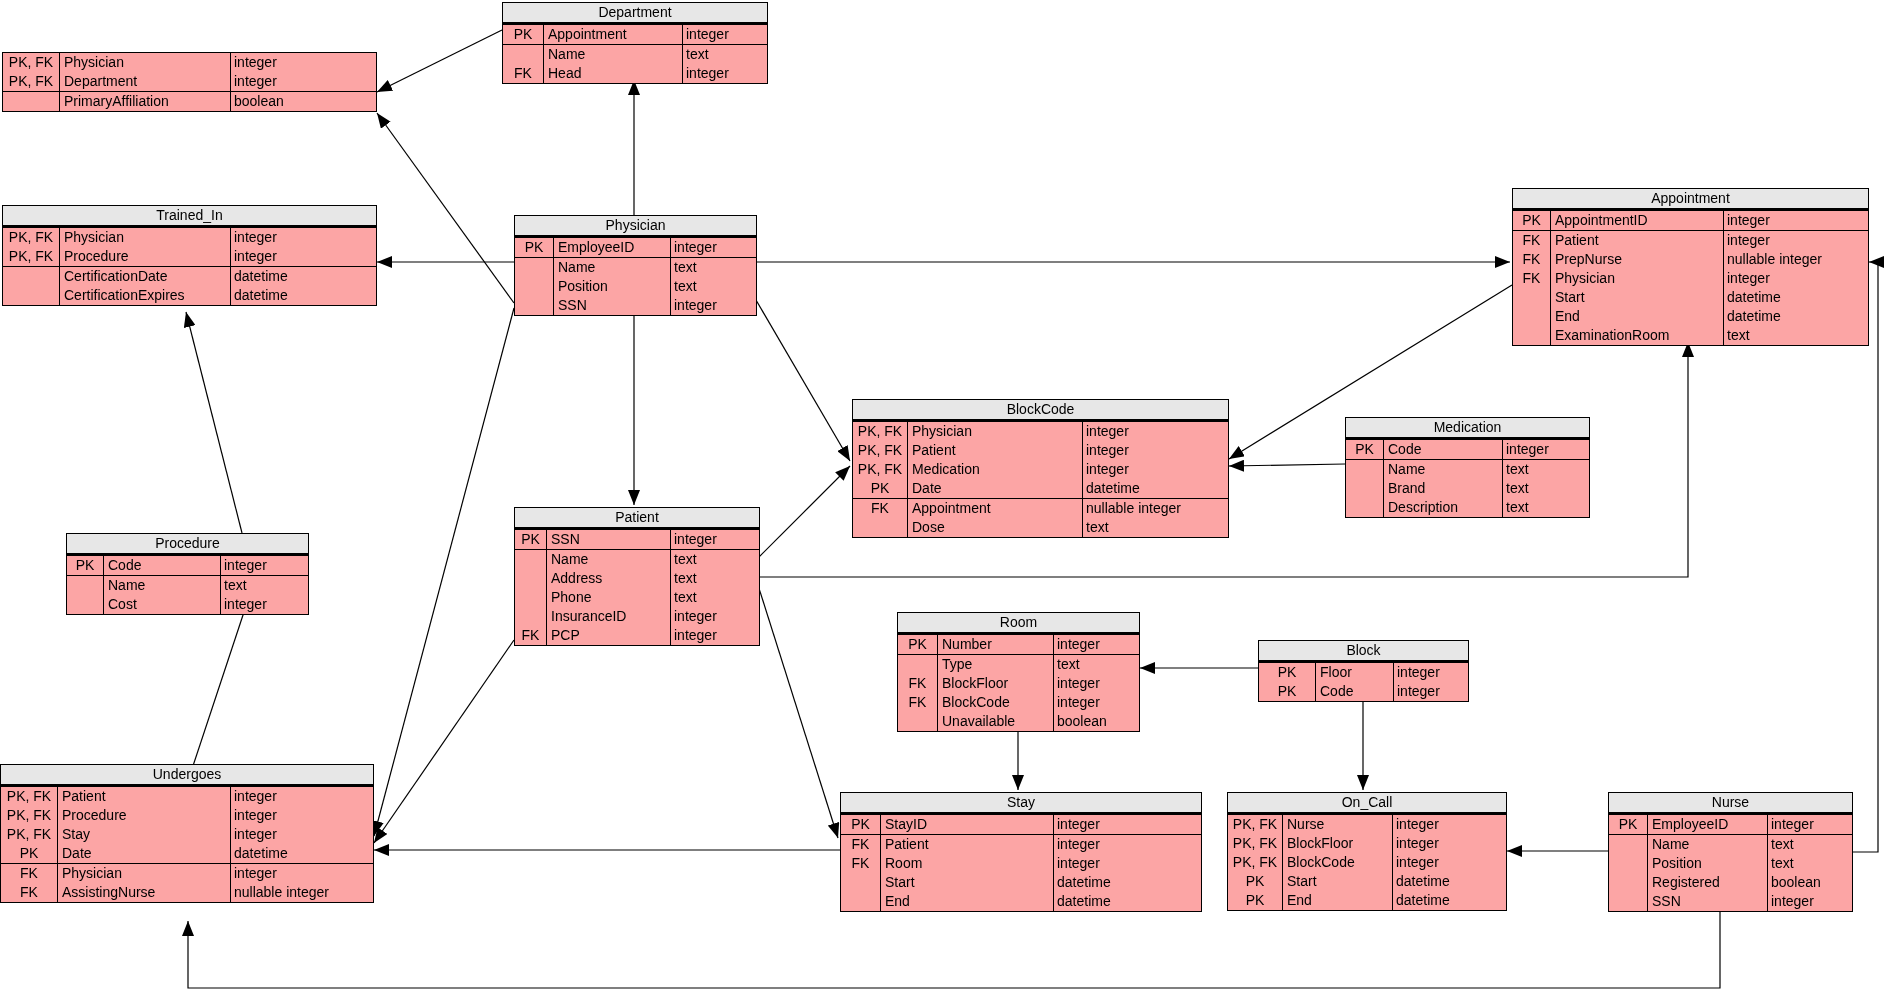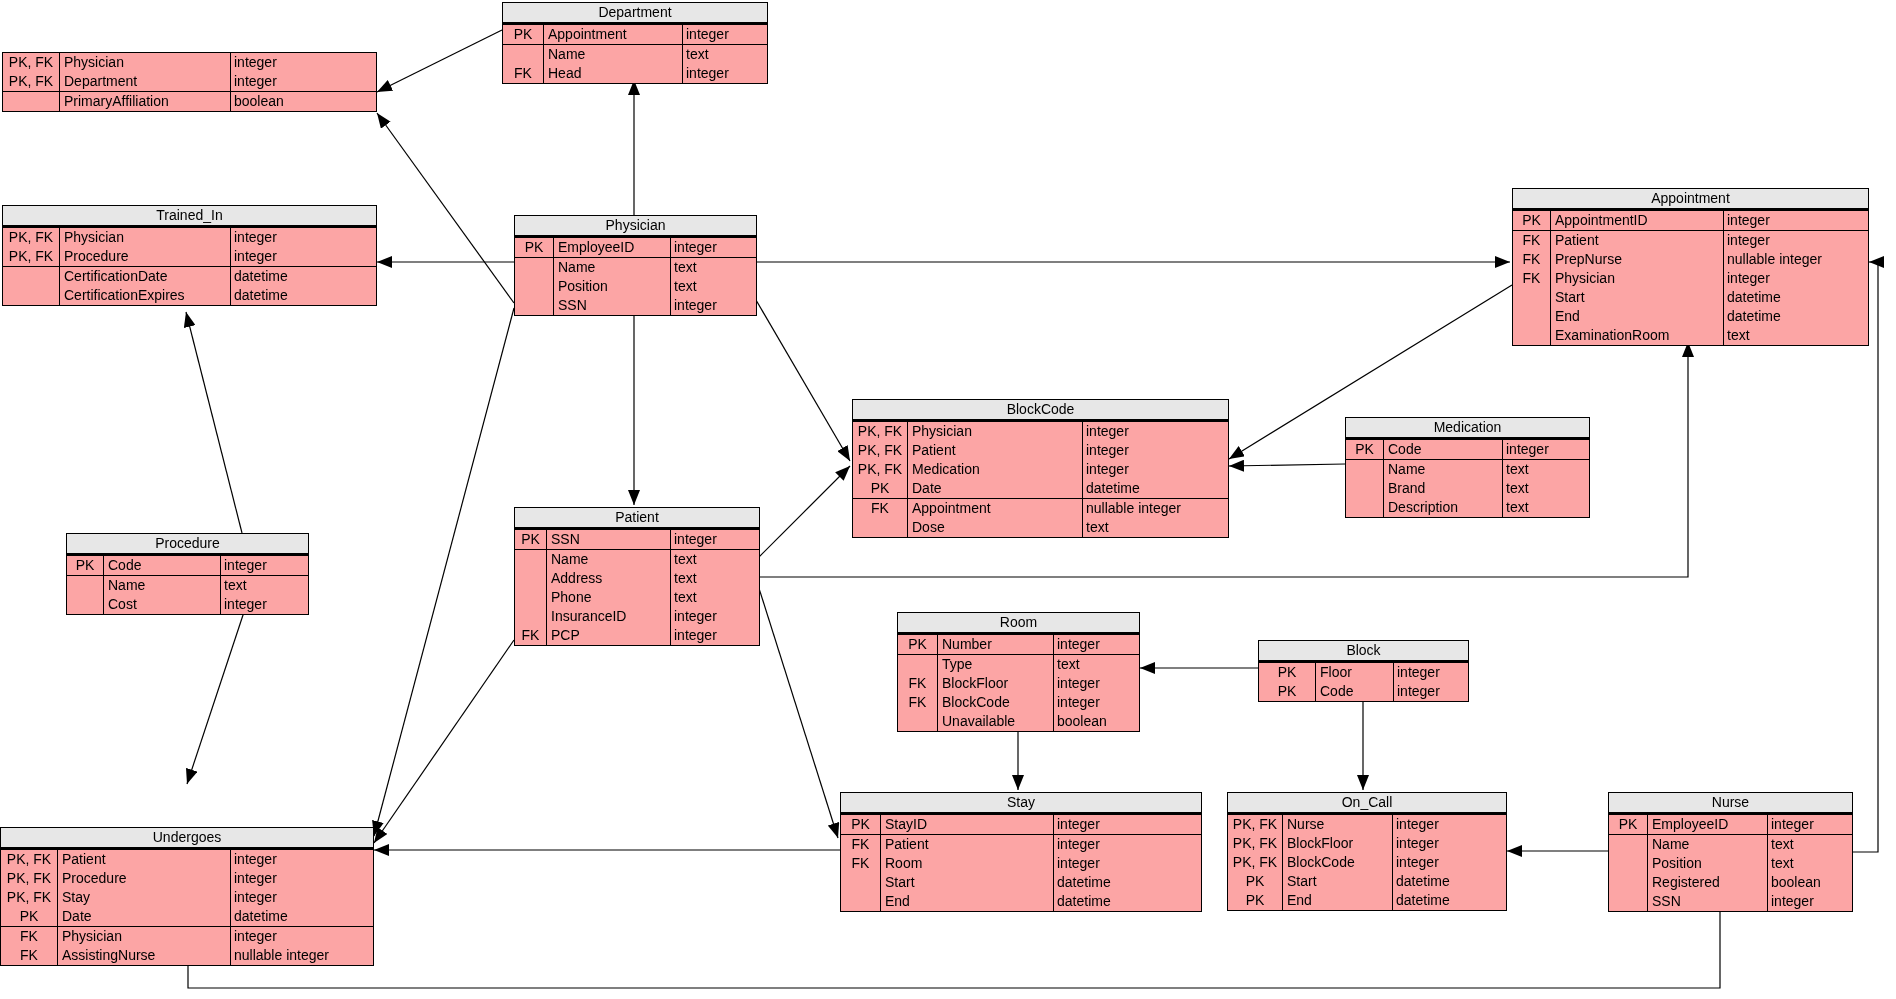--- a/index.html
+++ b/index.html
@@ -313,21 +313,21 @@
         <div class="cell ck">PK</div>
         <div class="cell cf">Floor</div>
         <div class="cell ct">integer</div>
       </div>
       <div class="erow">
         <div class="cell ck">PK</div>
         <div class="cell cf">Code</div>
         <div class="cell ct">integer</div>
       </div>
     </div>
-  <div class="entity" style="left:0px;top:827px;--kw:57px;--nw:173px;--tw:142px">
+  <div class="entity" style="left:0px;top:764px;--kw:57px;--nw:173px;--tw:142px">
       <div class="entity-title">Undergoes</div>
       <div class="erow">
         <div class="cell ck">PK, FK</div>
         <div class="cell cf">Patient</div>
         <div class="cell ct">integer</div>
       </div>
       <div class="erow">
         <div class="cell ck">PK, FK</div>
         <div class="cell cf">Procedure</div>
         <div class="cell ct">integer</div>

